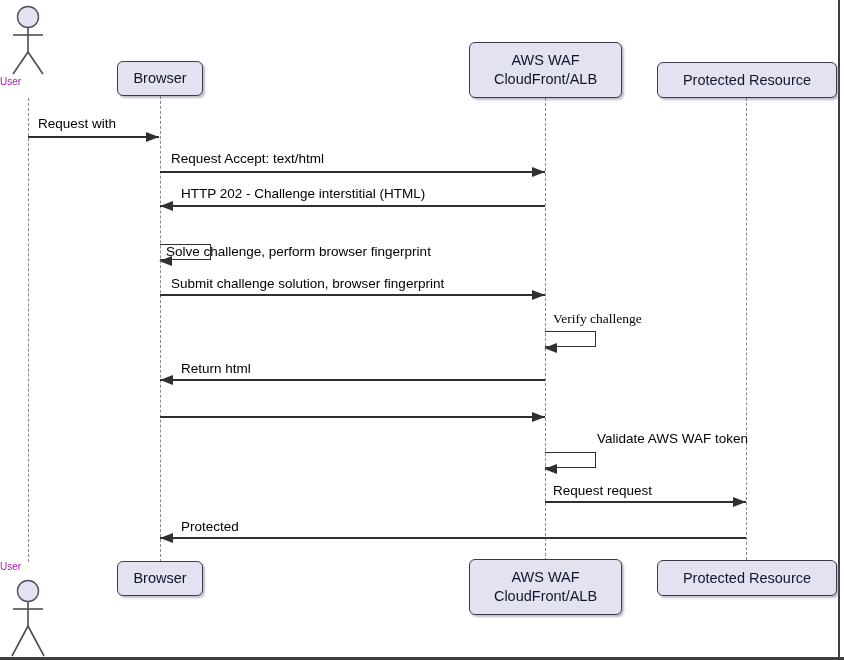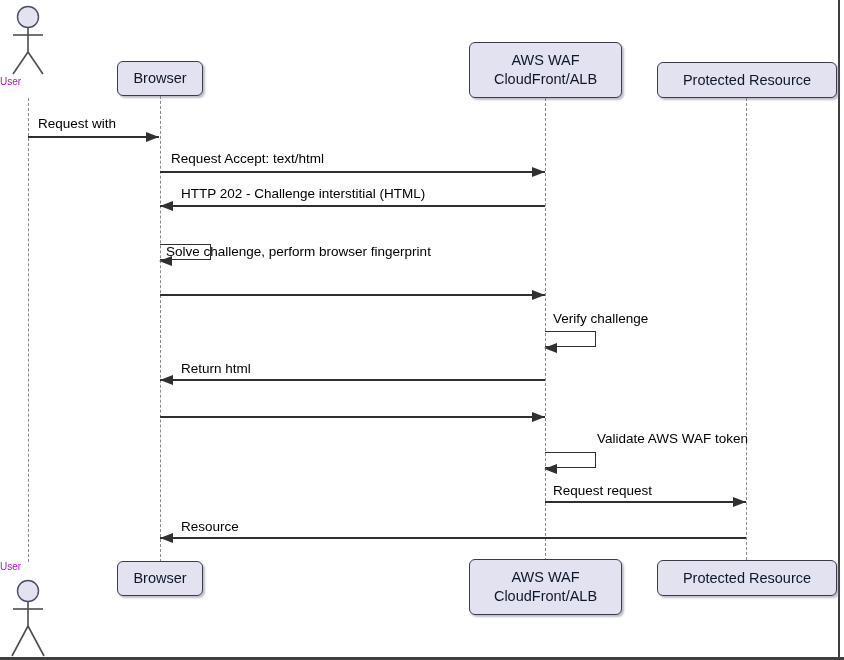--- a/index.html
+++ b/index.html
@@ -151,37 +151,38 @@
 
   <div class="msg-label" style="left:171px; top:151px;">Request Accept: text/html</div>
   <div class="arrow right" style="left:160px; top:171px; width:385px;"></div>
 
   <div class="msg-label" style="left:181px; top:186px;">HTTP 202 - Challenge interstitial (HTML)</div>
   <div class="arrow left" style="left:160px; top:205px; width:385px;"></div>
 
   <div class="msg-label" style="left:166px; top:221px;margin-top:23px;">Solve challenge, perform browser fingerprint</div>
   <div class="self-loop" style="left:160px; top:244px;"></div>
 
+  <div class="msg-label" style="left:171px; top:276px;">Submit challenge solution, browser fingerprint</div>
   <div class="arrow right" style="left:160px; top:294px; width:385px;"></div>
 
-  <div class="msg-label" style="left:553px; top:311px;">Verify challenge</div>
+  <div class="msg-label" style="left:553px; top:311px;font-family:Liberation Serif, serif;">Verify challenge</div>
   <div class="self-loop" style="left:545px; top:331px;"></div>
 
   <div class="msg-label" style="left:181px; top:361px;">Return html</div>
   <div class="arrow left" style="left:160px; top:379px; width:385px;"></div>
 
   <div class="arrow right" style="left:160px; top:416px; width:385px;"></div>
 
   <div class="msg-label" style="left:553px; top:431px;margin-left:44px;">Validate AWS WAF token</div>
   <div class="self-loop" style="left:545px; top:452px;"></div>
 
   <div class="msg-label" style="left:553px; top:483px;">Request request</div>
   <div class="arrow right" style="left:545px; top:501px; width:201px;"></div>
 
-  <div class="msg-label" style="left:181px; top:519px;">Resource</div>
+  <div class="msg-label" style="left:181px; top:519px;">Protected</div>
   <div class="arrow left" style="left:160px; top:537px; width:586px;"></div>
 
   <div class="p-box" style="left:117px; top:561px; width:86px; height:35px;">
     <span>Browser</span>
   </div>
   <div class="p-box" style="left:469px; top:559px; width:153px; height:56px;">
     <span>AWS WAF</span>
     <span>CloudFront/ALB</span>
   </div>
   <div class="p-box" style="left:657px; top:560px; width:180px; height:36px;">

